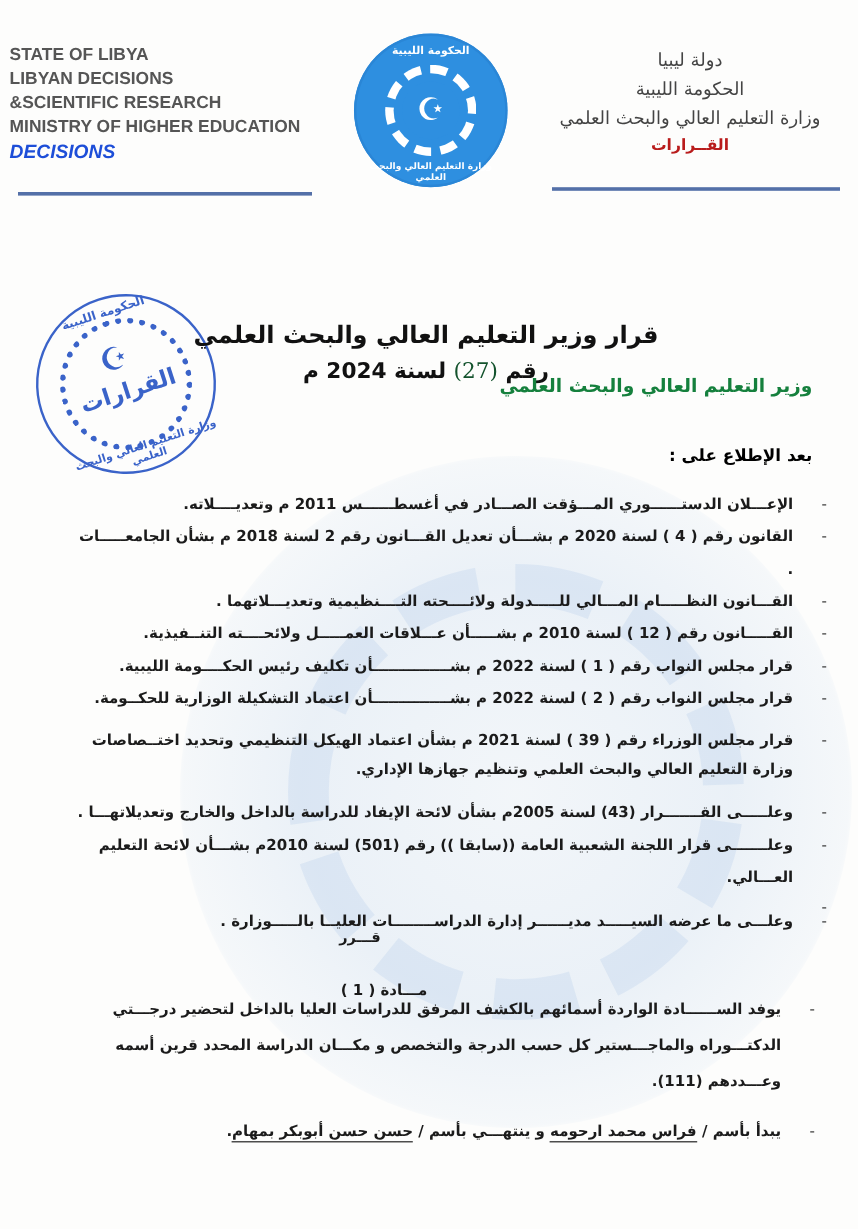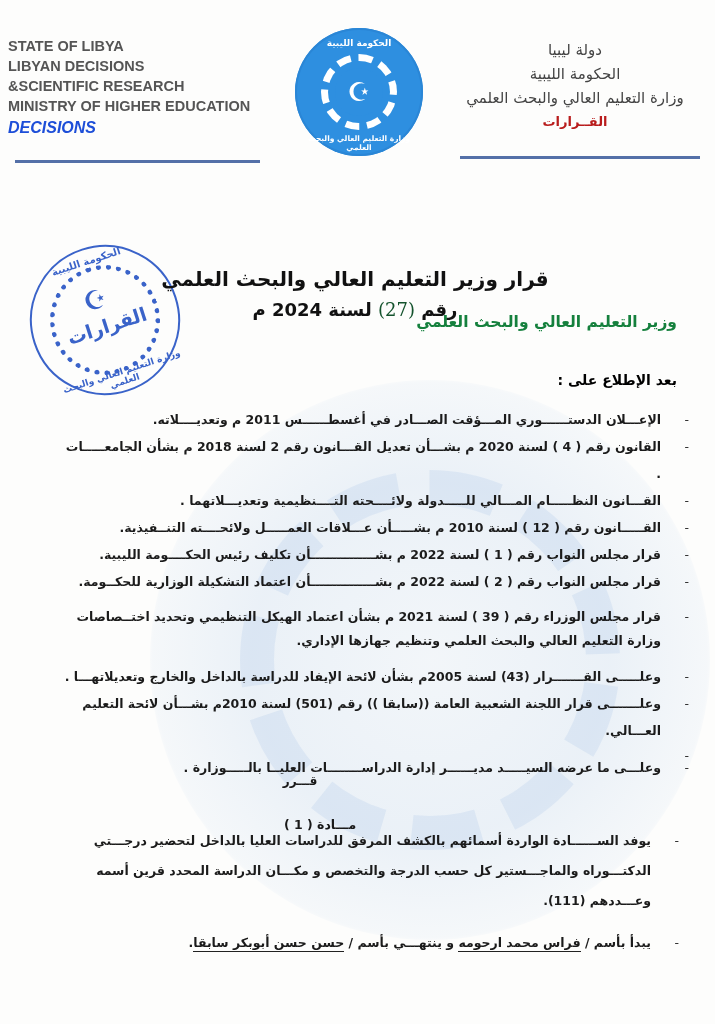--- a/index.html
+++ b/index.html
@@ -156,15 +156,15 @@
 
 <div class="article-body">
   <div class="clause"><span class="dash">-</span><span>يوفد الســــــادة الواردة أسمائهم بالكشف المرفق للدراسات العليا بالداخل لتحضير درجـــتي الدكتـــوراه والماجـــستير كل حسب الدرجة والتخصص و مكـــان الدراسة المحدد قرين أسمه وعـــددهم (111).</span></div>
 </div>
 
 <div class="names">
   <div class="clause"><span class="dash">-</span>
     <span>يبدأ بأسم /</span>
     <span class="u">فراس محمد ارحومه</span>
     <span>و ينتهـــي بأسم /</span>
-    <span class="u">حسن حسن أبوبكر سابقا</span><span>.</span>
+    <span class="u">حسن حسن أبوبكر بمهام</span><span>.</span>
   </div>
 </div>
 
 </body></html>

